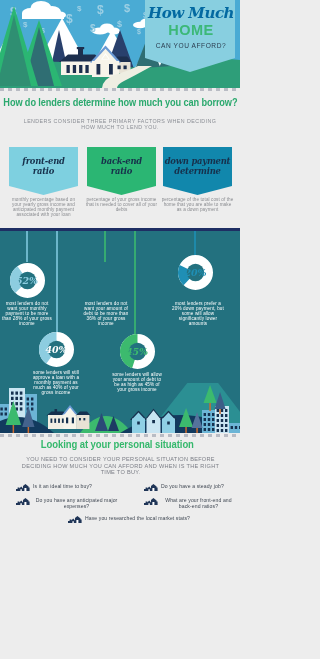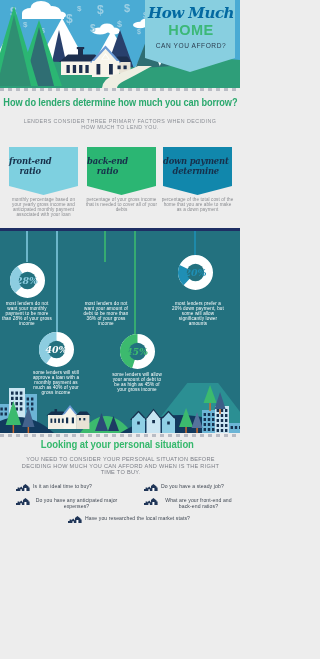--- a/index.html
+++ b/index.html
@@ -30,21 +30,21 @@
     overflow:visible;pointer-events:none}
   .q-head .cond{display:inline-block;font-family:"Liberation Sans",sans-serif;font-weight:bold;
     font-size:11.6px;color:#2ba96e;letter-spacing:-0.15px;transform:scaleX(0.794);transform-origin:center}
   .q-sub{position:absolute;left:16px;top:119px;width:208px;text-align:center;
     font-size:5.3px;color:#8a8d94;letter-spacing:0.42px;line-height:5.6px}
 
   
   .card{position:absolute;top:147px;width:69px;height:48px}
   .card .tag{position:absolute;left:0;top:0;width:69px;height:48px}
   .card .tlabel{position:absolute;left:0;top:0;width:69px;height:38px;display:flex;
-    align-items:center;text-align:center;
+    align-items:center;justify-content:center;text-align:center;
     font-family:"DejaVu Serif",serif;font-style:italic;font-weight:bold;font-size:8.4px;
     color:#17304b;line-height:10.5px;letter-spacing:-0.2px}
   .card .desc{position:absolute;left:-2px;top:50px;width:73px;text-align:center;
     font-size:4.6px;color:#8a8c90;line-height:5.1px;letter-spacing:0.1px}
   #card1{left:9px}#card2{left:87px}#card3{left:163px}
 
   
   .teal{position:absolute;left:0;top:228px;width:240px;height:205px;background:#23717f;overflow:hidden}
   .navybar{position:absolute;left:0;top:228px;width:240px;height:3px;background:#1e2e63}
   .donutw{position:absolute;width:46px;height:46px}
@@ -354,21 +354,21 @@
     <rect x="219.3" y="17" width="1.5" height="14" fill="#cd6b2e"></rect>
     <path d="M 214.5 26 L 220.05 9 L 225.6 26 Z" fill="#3c5d87"></path>
   </svg>
 
 <div class="donutw" style="left:9.5px;top:34.5px;width:35.0px;height:35.0px">
   <svg width="35.0" height="35.0" viewBox="0 0 35.0 35.0">
     <circle class="dtrack" cx="17.5" cy="17.5" r="12.7" fill="none" stroke-width="9.6" style="stroke: rgb(255, 255, 255);"></circle>
     <path d="M 10.22 7.10 A 12.7 12.7 0 0 0 8.65 26.60" fill="none" stroke="#8dcde0" stroke-width="9.6"></path>
     <circle cx="17.5" cy="17.5" r="8.7" fill="#23717f"></circle>
   </svg>
-  <div class="dlabel" style="width: 35px; height: 35px; color: rgb(141, 205, 224);">28%</div>
+  <div class="dlabel" style="width: 35px; height: 35px; color: rgb(141, 205, 224);">52%</div>
 </div>
 <div class="dtext" style="left:2px;top:73px;width:50px">most lenders do not want your monthly payment to be more than 28% of your gross income</div>
 <div class="dtext" style="left:80px;top:73px;width:52px">most lenders do not want your amount of debt to be more than 36% of your gross income</div>
 <div class="donutw" style="left:178.0px;top:27px;width:35.0px;height:35.0px">
   <svg width="35.0" height="35.0" viewBox="0 0 35.0 35.0">
     <circle class="dtrack" cx="17.5" cy="17.5" r="12.7" fill="none" stroke-width="9.6" style="stroke: rgb(255, 255, 255);"></circle>
     <path d="M 5.99 12.13 A 12.7 12.7 0 0 0 8.84 26.79" fill="none" stroke="#1f8fb5" stroke-width="9.6"></path>
     <circle cx="17.5" cy="17.5" r="8.7" fill="#23717f"></circle>
   </svg>
   <div class="dlabel" style="width: 35px; height: 35px; color: rgb(31, 143, 181);">20%</div>

